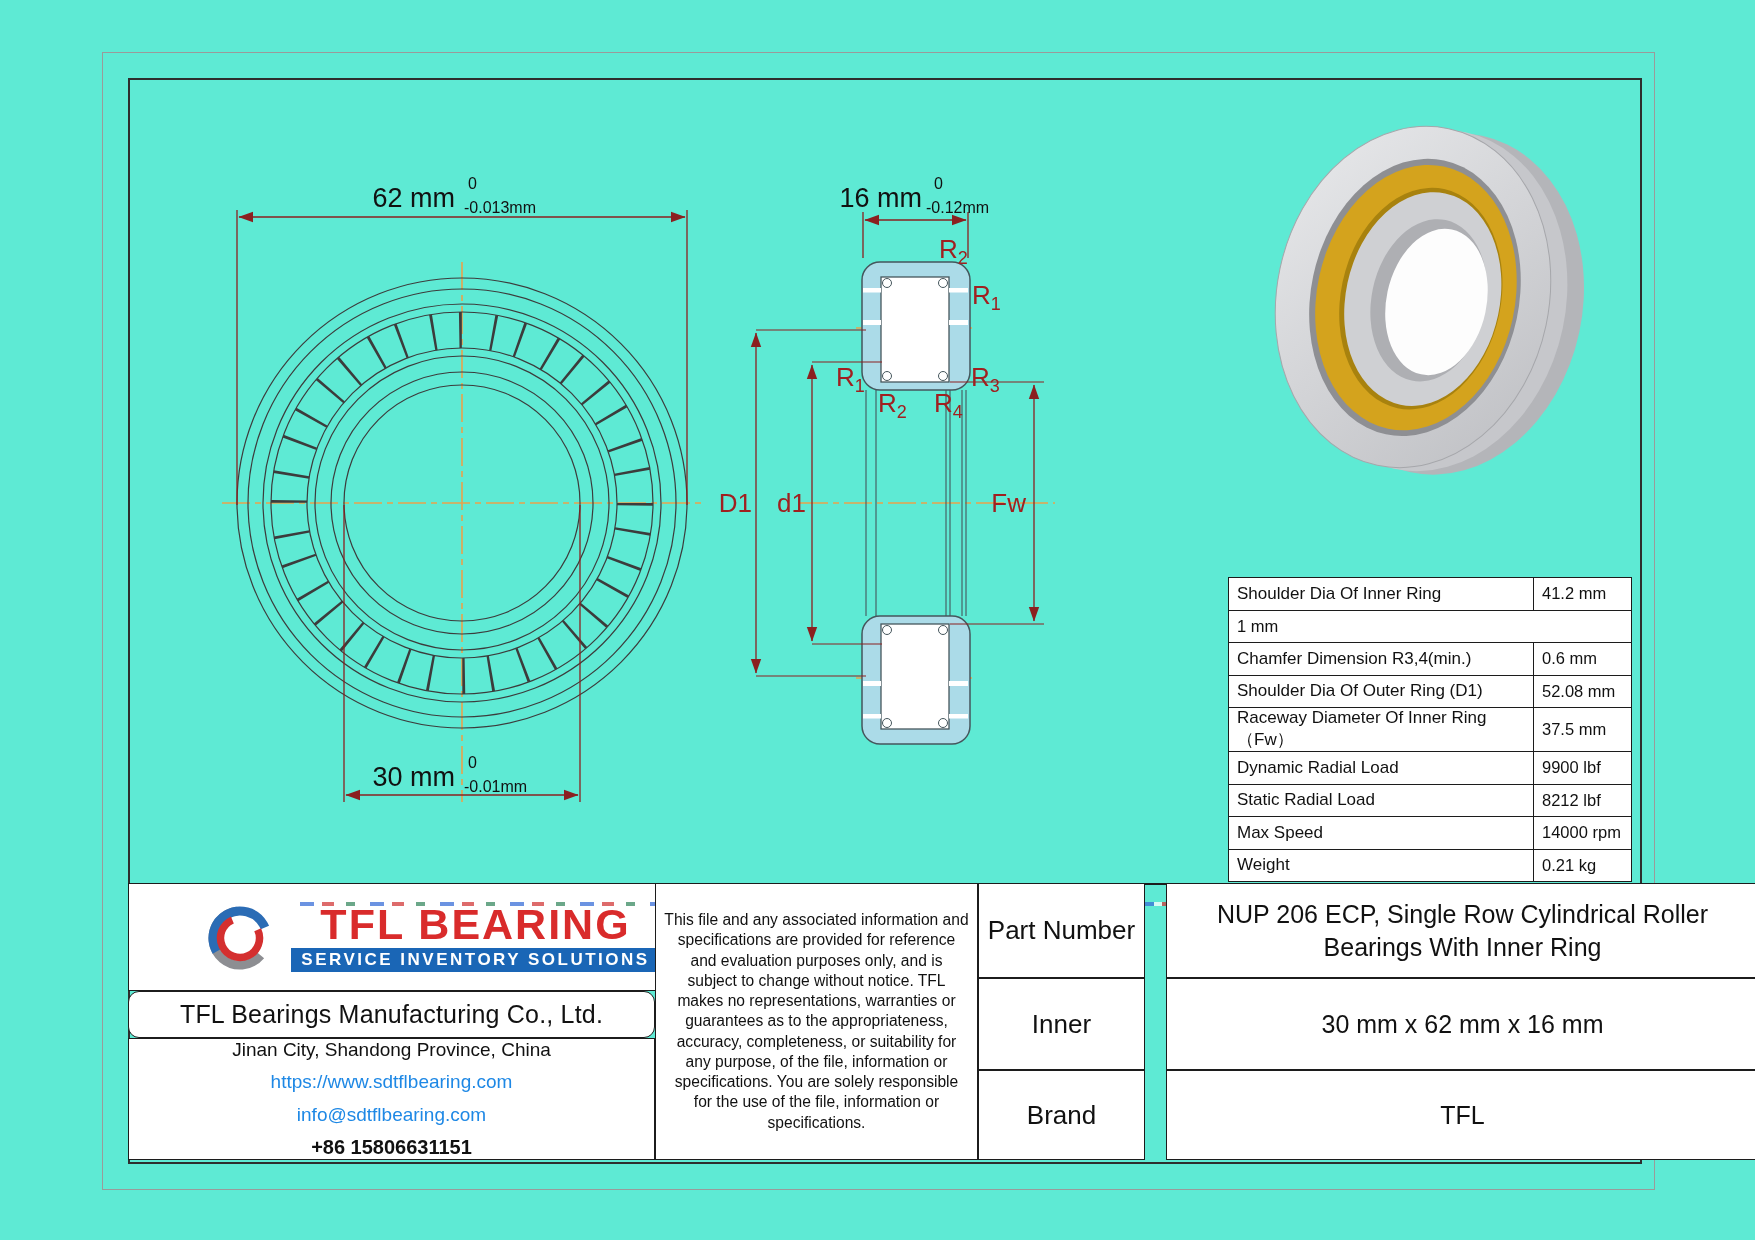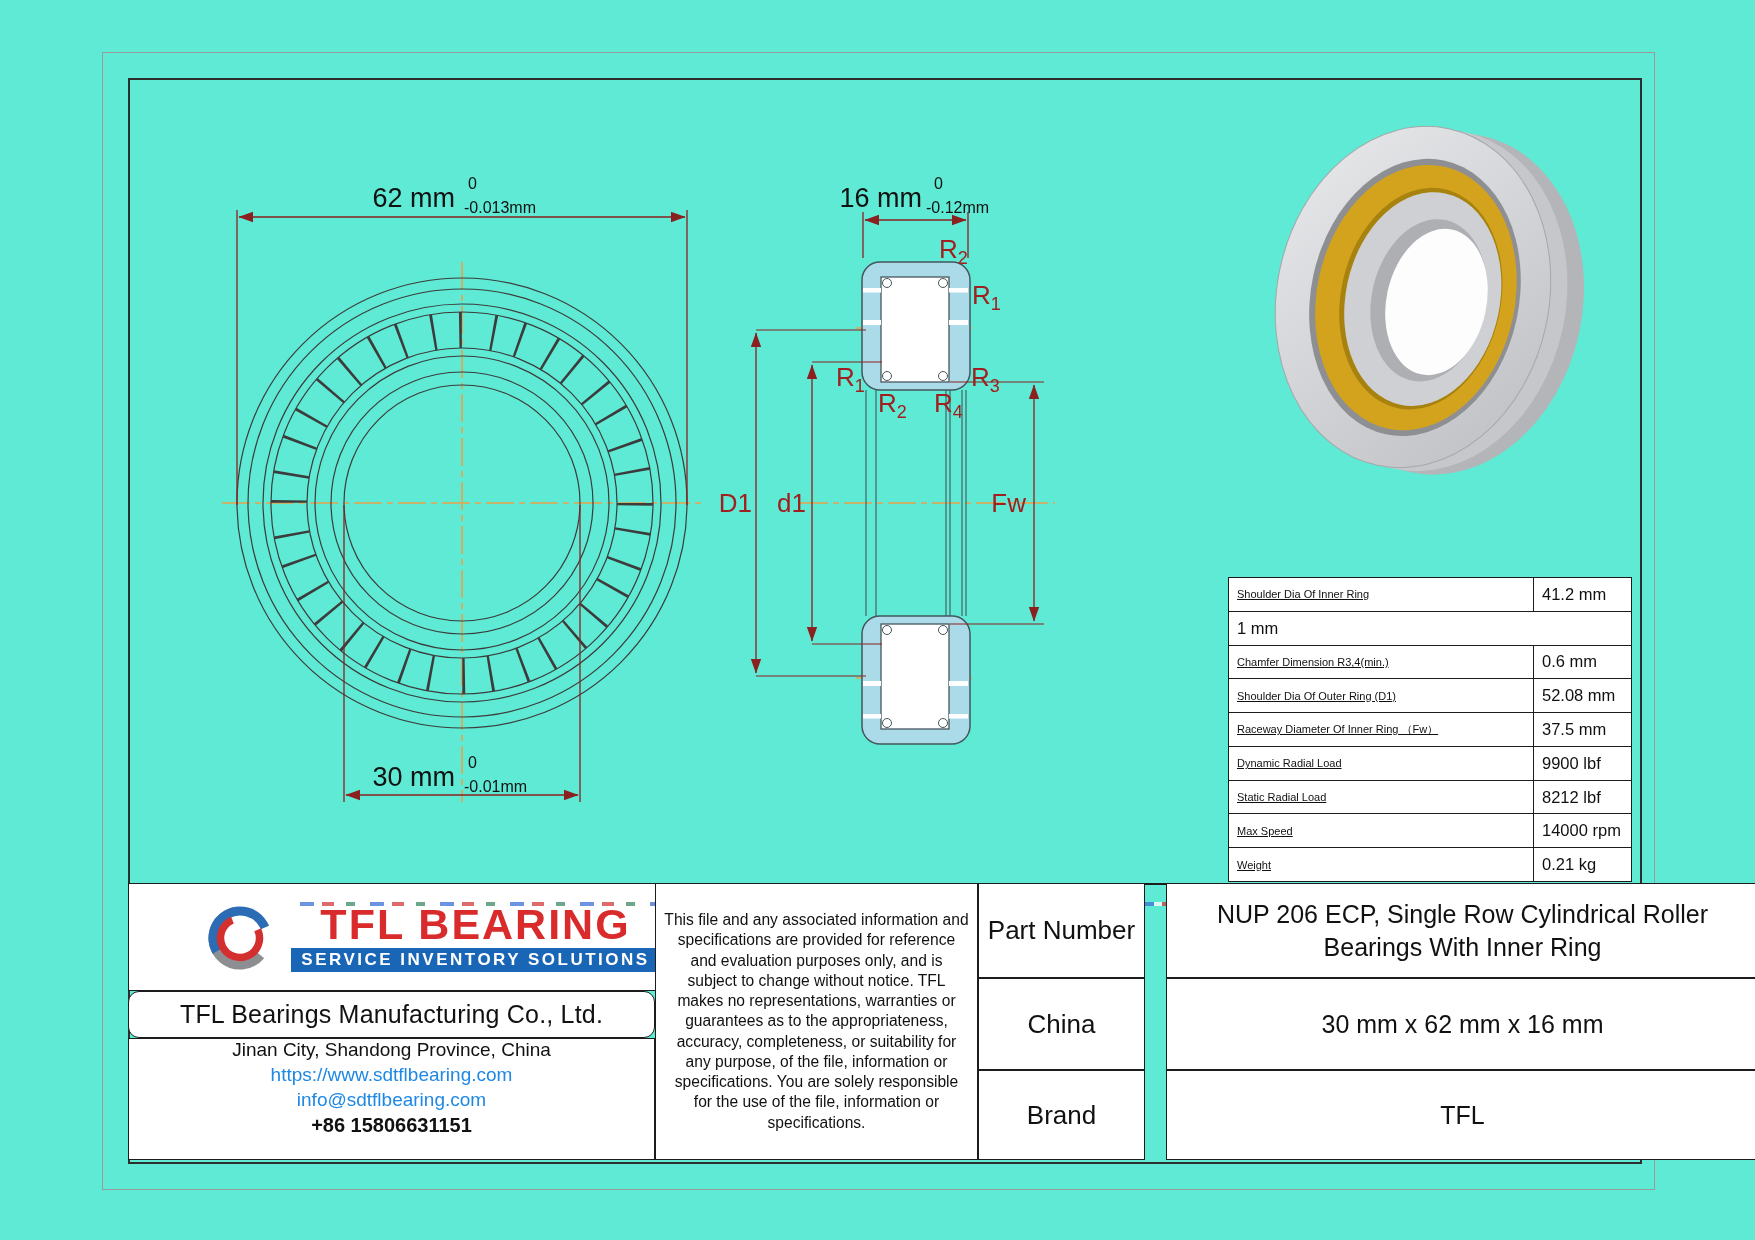--- a/index.html
+++ b/index.html
@@ -9,31 +9,31 @@
   .outer-frame{left:102px;top:52px;width:1551px;height:1136px;border:1px solid #9a9a9a;}
   .inner-frame{left:128px;top:78px;width:1510px;height:1082px;border:2px solid #2e2e2e;}
   svg text{font-family:"Liberation Sans",sans-serif;}
 
   
   .spec-table{left:1228px;top:577px;width:402px;height:303px;border:1.5px solid #1c1c1c;
               display:flex;flex-direction:column;background:#fff;}
   .spec-row{flex:1;display:flex;border-bottom:1.2px solid #1c1c1c;}
   .spec-row:last-child{border-bottom:none;}
   .spec-label{width:296px;border-right:1.2px solid #1c1c1c;display:flex;align-items:center;
-              padding-left:8px;font-size:11px;text-decoration:underline;}
+              padding-left:8px;font-size:17px;}
   .spec-value{flex:1;display:flex;align-items:center;padding-left:8px;font-size:16.5px;}
 
   
   .tb-cell{position:absolute;background:#fff;box-sizing:border-box;border:1.2px solid #1c1c1c;}
   .tb-top-line{left:128px;top:883px;width:1510px;height:0;border-top:2px solid #1c1c1c;}
   .logo-cell{left:128px;top:883px;width:607px;height:108px;display:flex;align-items:center;justify-content:center;gap:14px;}
   .company-cell{left:128px;top:991px;width:527px;height:47px;display:flex;align-items:center;justify-content:center;
                 font-size:25px;letter-spacing:.2px;border-radius:11px;}
   .address-cell{left:128px;top:1038px;width:527px;height:122px;display:flex;flex-direction:column;
-                align-items:center;justify-content:flex-start;gap:3px;}
+                align-items:center;justify-content:space-between;gap:3px;}
   .addr-line{font-size:19px;}
   .addr-link{font-size:19px;color:#1E88E5;}
   .addr-phone{font-size:20px;font-weight:600;}
   .disclaimer-cell{left:655px;top:883px;width:323px;height:277px;display:flex;align-items:center;justify-content:center;
                    padding:6px 8px;}
   .disclaimer-text{font-size:15.6px;line-height:1.3;text-align:center;}
   .field-label{left:978px;width:167px;display:flex;align-items:center;justify-content:center;font-size:26px;}
   .field-value{left:1166px;width:593px;display:flex;align-items:center;justify-content:center;
                font-size:25px;text-align:center;line-height:1.3;padding:0 10px;}
   .row1{top:883px;height:95px;} .row2{top:978px;height:92px;} .row3{top:1070px;height:90px;}
@@ -257,18 +257,18 @@
     <div class="addr-link">info@sdtflbearing.com</div>
     <div class="addr-phone">+86 15806631151</div>
   </div>
 
   <div class="tb-cell disclaimer-cell">
     <div class="disclaimer-text">This file and any associated information and specifications are provided for reference and evaluation purposes only, and is subject to change without notice. TFL makes no representations, warranties or guarantees as to the appropriateness, accuracy, completeness, or suitability for any purpose, of the file, information or specifications.  You are solely responsible for the use of the file, information or specifications.</div>
   </div>
 
   <div class="tb-cell field-label row1">Part Number</div>
   <div class="tb-cell field-value row1">NUP 206 ECP, Single Row Cylindrical Roller Bearings With Inner Ring</div>
-  <div class="tb-cell field-label row2">China</div>
+  <div class="tb-cell field-label row2">Inner</div>
   <div class="tb-cell field-value row2">30 mm x 62 mm x 16 mm</div>
   <div class="tb-cell field-label row3">Brand</div>
   <div class="tb-cell field-value row3">TFL</div>
 
 </div>
 
 </body></html>

